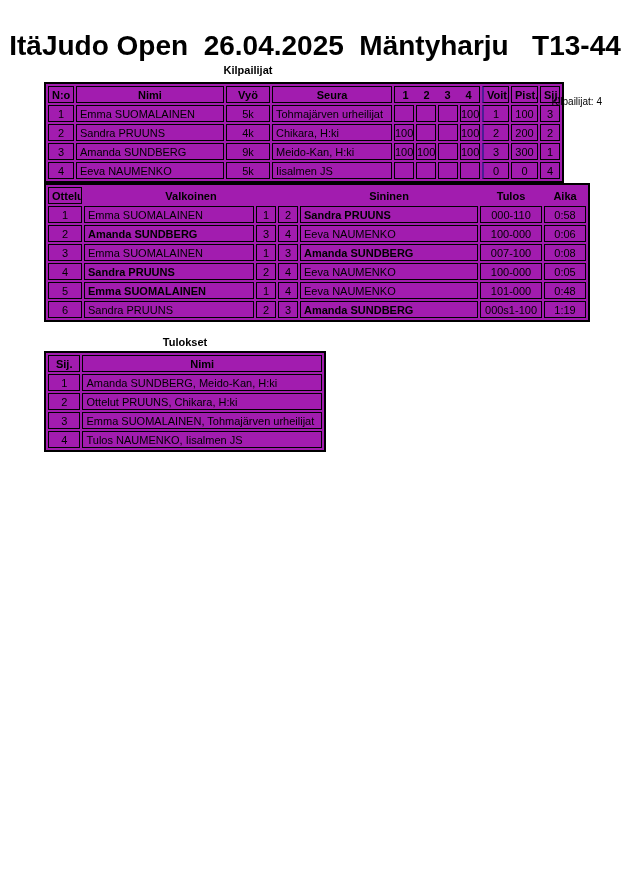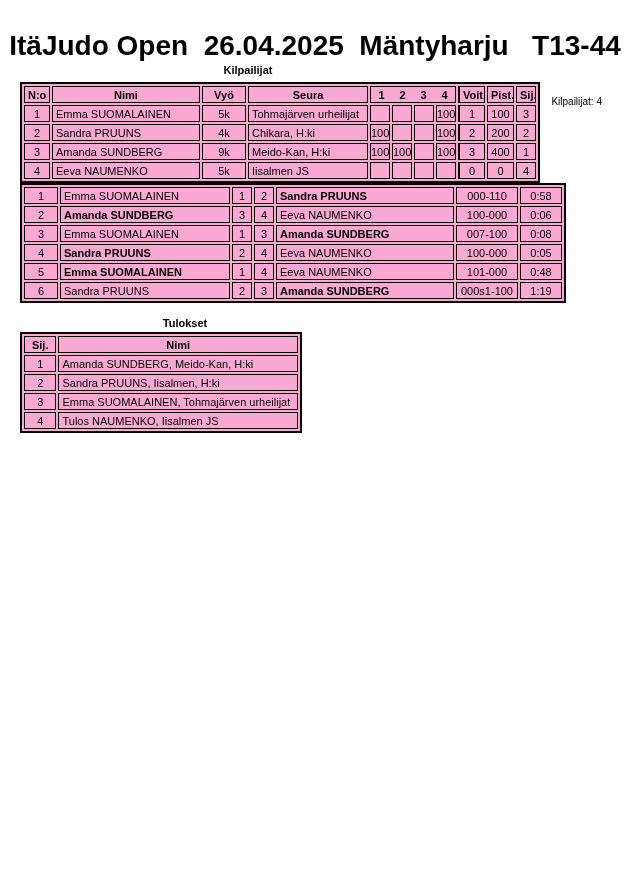--- a/index.html
+++ b/index.html
@@ -32,40 +32,40 @@
   }
   .st-kilpailijat { width:436px; margin:4px 0 0 30px; }
   .st-ottelut    { width:542px; margin:16px 0 3px 30px; }
   .st-tulokset   { width:310px; margin:14px 0 3px 30px; }
 
   table {
     border-collapse:separate;
     border-spacing:2px;
     border:2px solid #000;
     table-layout:fixed;
-    margin-left:20px;
-    background:#f9a8d4;
+    margin-left:44px;
+    background:#a21caf;
   }
   .t-kilpailijat { width:510px; margin-top:6px; }
   .t-ottelut     { width:542px; }
   .t-tulokset    { width:282px; }
 
   th, td {
     border:1px solid #000;
     font-size:11px;
     height:15px;
     padding:0 3px;
     overflow:hidden;
     white-space:nowrap;
     font-weight:normal;
   }
   th { font-weight:bold; }
   .c { text-align:center; }
   .l { text-align:left; }
-  .thickL { border-left:2px solid #000000; }
+  .thickL { border-left:2px solid #4c1d95; }
   .rounds-h { padding:0; }
   .rounds-h .rh-wrap { display:flex; width:100%; }
   .rounds-h .rh-wrap span { flex:1 1 0; text-align:center; font-weight:bold; }
   .hdr-merged { border:none; padding:0; }
   .hdr-merged .hm-wrap { display:flex; width:100%; font-weight:bold; }
 </style>
 </head>
 <body>
 
 <div class="page">
@@ -136,21 +136,21 @@
     <tr>
       <td class="c">3</td>
       <td class="l">Amanda SUNDBERG</td>
       <td class="c">9k</td>
       <td class="l">Meido-Kan, H:ki</td>
       <td class="c" style="padding:0">100</td>
       <td class="c" style="padding:0">100</td>
       <td class="c" style="padding:0"></td>
       <td class="c" style="padding:0">100</td>
       <td class="c thickL">3</td>
-      <td class="c">400</td>
+      <td class="c">300</td>
       <td class="c">1</td>
     </tr>
     <tr>
       <td class="c">4</td>
       <td class="l">Eeva NAUMENKO</td>
       <td class="c">5k</td>
       <td class="l">Iisalmen JS</td>
       <td class="c" style="padding:0"></td>
       <td class="c" style="padding:0"></td>
       <td class="c" style="padding:0"></td>
@@ -167,20 +167,31 @@
     <colgroup>
       <col style="width:34px">
         <col style="width:170px">
         <col style="width:20px">
         <col style="width:20px">
       <col style="width:178px">
         <col style="width:62px">
         <col style="width:42px">
     </colgroup>
     <tbody>
+        <tr>
+      <th class="c">Ottelu</th>
+      <th class="hdr-merged" colspan="3">
+        <span class="hm-wrap">
+              <span style="flex:1;text-align:center">Valkoinen</span>
+            </span>
+      </th>
+      <th class="hdr-merged c">Sininen</th>
+      <th class="hdr-merged c">Tulos</th>
+      <th class="hdr-merged c">Aika</th>
+    </tr>
     <tr>
       <td class="c">1</td>
       <td class="l">Emma SUOMALAINEN</td>
       <td class="c">1</td>
       <td class="c">2</td>
       <td class="l" style="font-weight: bold;">Sandra PRUUNS</td>
       <td class="c">000-110</td>
       <td class="c">0:58</td>
     </tr>
     <tr>
@@ -242,21 +253,21 @@
         <tr>
       <th class="c">Sij.</th>
       <th class="c">Nimi</th>
     </tr>
     <tr>
       <td class="c">1</td>
       <td class="l">Amanda SUNDBERG, Meido-Kan, H:ki</td>
     </tr>
     <tr>
       <td class="c">2</td>
-      <td class="l">Sandra PRUUNS, Iisalmen, H:ki</td>
+      <td class="l">Ottelut PRUUNS, Chikara, H:ki</td>
     </tr>
     <tr>
       <td class="c">3</td>
       <td class="l">Emma SUOMALAINEN, Tohmajärven urheilijat</td>
     </tr>
     <tr>
       <td class="c">4</td>
       <td class="l">Tulos NAUMENKO, Iisalmen JS</td>
     </tr>
   </tbody>

